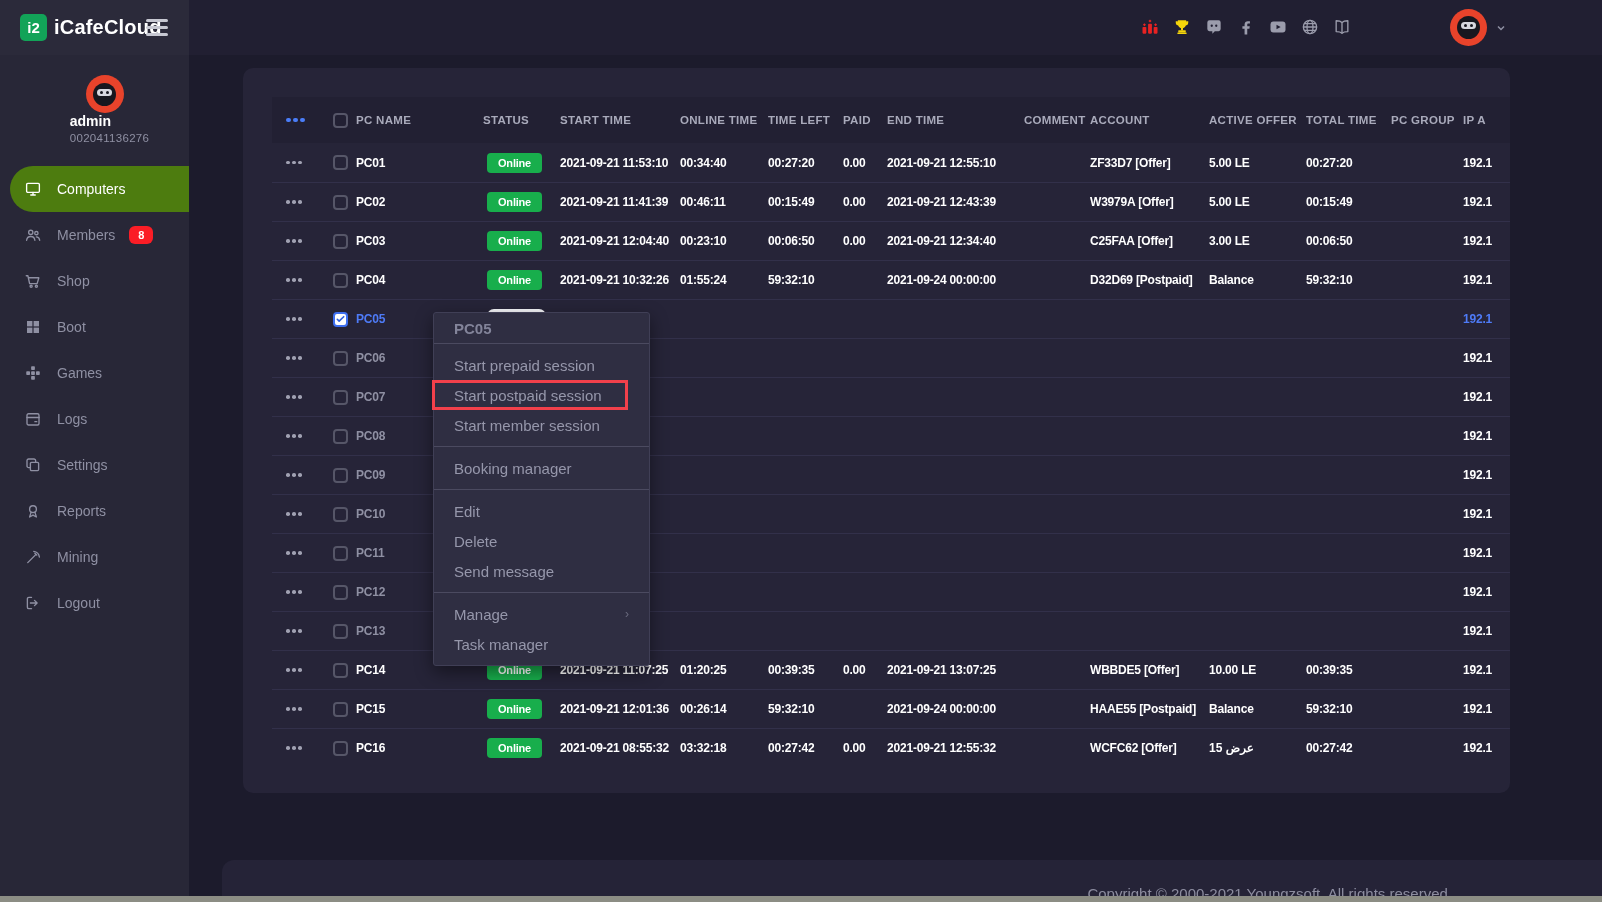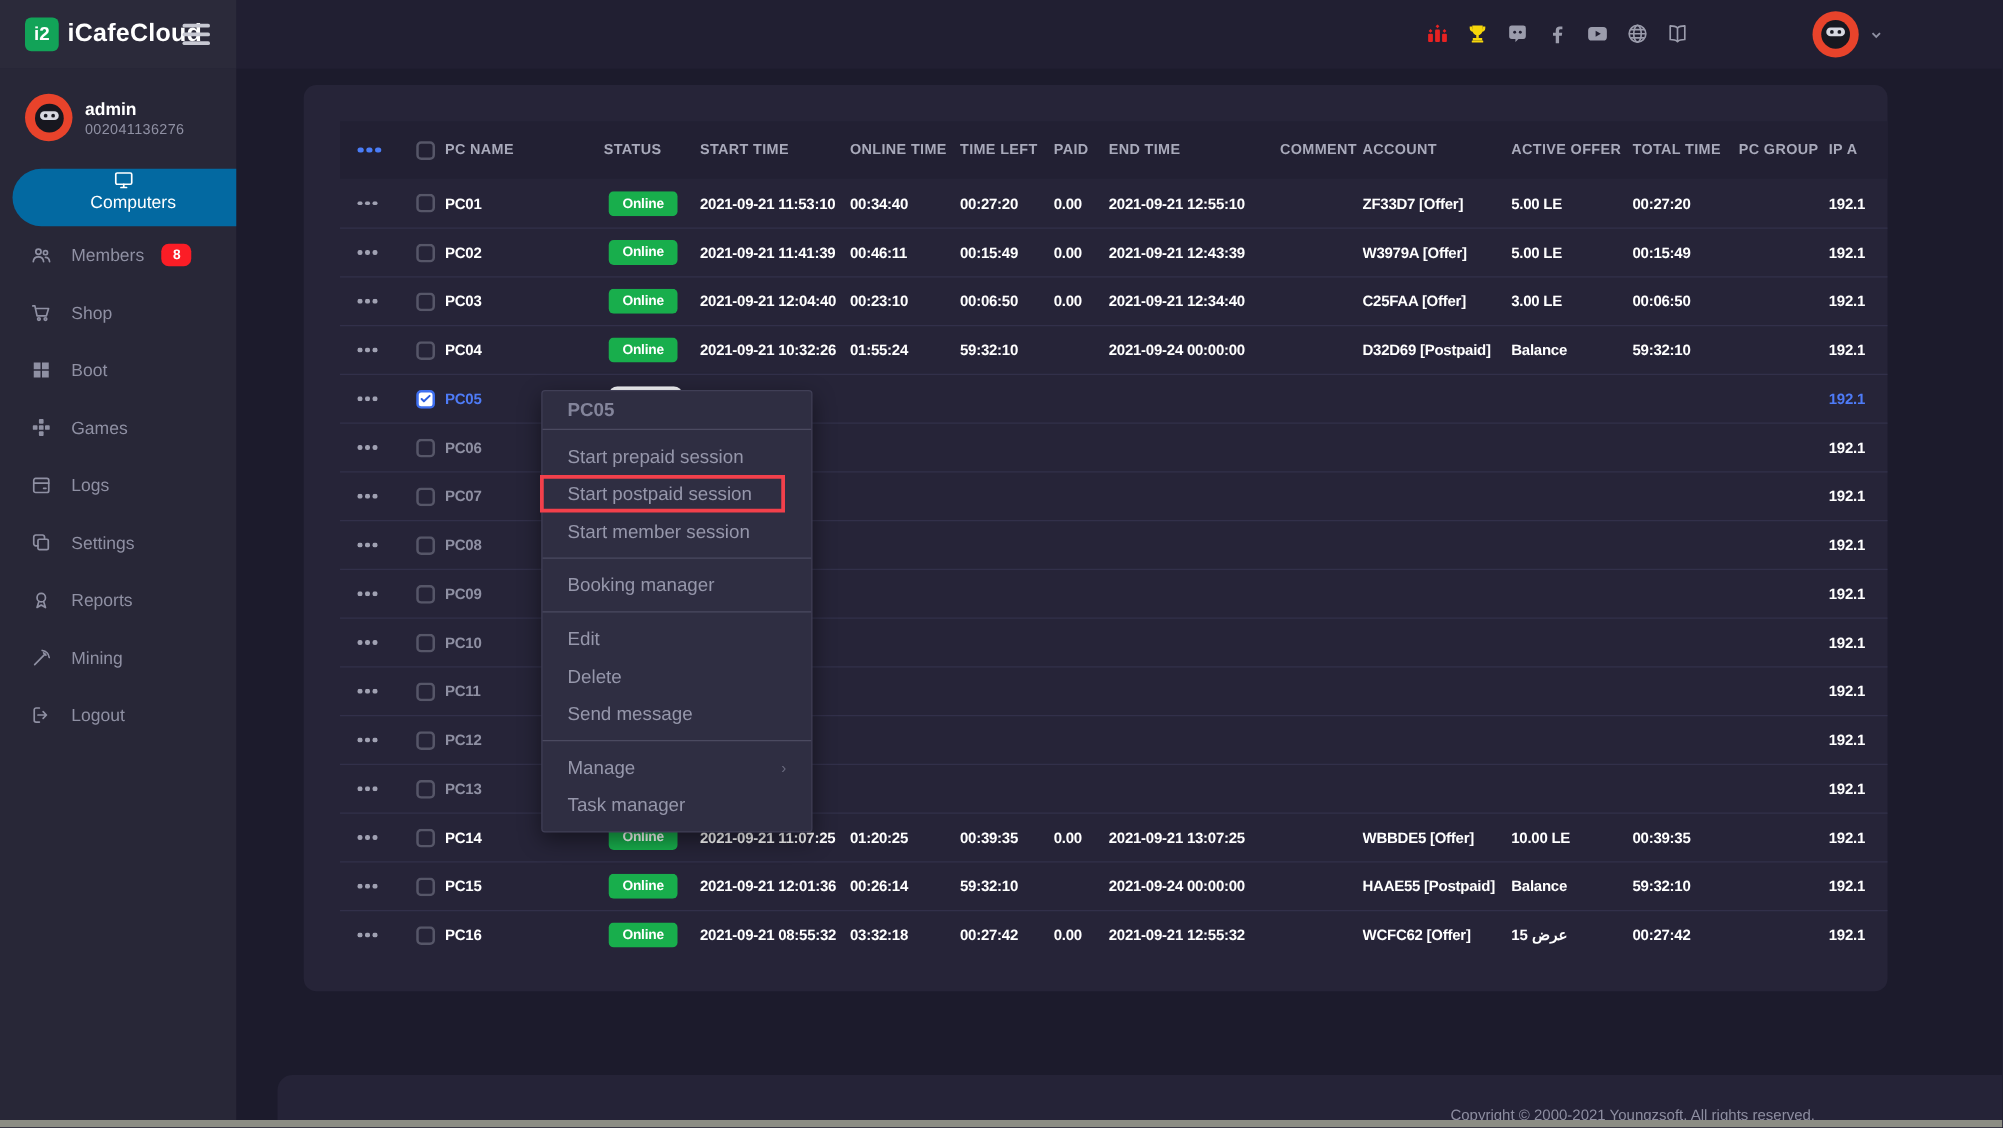--- a/index.html
+++ b/index.html
@@ -20,30 +20,30 @@
   .tb-icon svg { width:20px; height:20px; }
   .avatar-wrap { position:absolute; left:1450px; top:9px; display:flex; align-items:center; gap:8px; cursor:pointer; }
   .avatar-circle { width:37px; height:37px; border-radius:50%; background:#e8432b; display:flex; align-items:center; justify-content:center; }
   .ninja { width:23px; height:23px; background:#17171f; border-radius:50%; position:relative; }
   .ninja .eyes { position:absolute; top:6px; left:4px; width:15px; height:7px; background:#d7d8e0; border-radius:3.5px; }
   .ninja .eyes i { position:absolute; top:2px; width:3px; height:3px; background:#17171f; border-radius:50%; }
   .ninja .eyes i.l { left:3px; } .ninja .eyes i.r { right:3px; }
   .chev { width:12px; height:12px; }
   
   .sidebar { position:absolute; top:55px; left:0; width:189px; height:841px; background:#282737; z-index:4; }
-  .side-user { display:flex; align-items:center; padding:20px 0 14px 20px; }
+  .side-user { display:flex; align-items:center; padding:20px 0 14px 20px;flex-direction:column; }
   .side-user .avatar-circle { width:38px; height:38px; }
   .side-user-meta { margin-left:10px; }
   .side-user-name { font-size:14px; font-weight:bold; color:#fff; }
   .side-user-id { font-size:11.5px; color:#8f90a3; margin-top:3px; letter-spacing:.3px; }
   .side-nav { margin-top:8px; }
   .side-item { height:46px; display:flex; align-items:center; padding-left:24px; color:#8f90a3; font-size:14px; cursor:pointer; position:relative; }
   .side-item .s-ico { width:18px; height:18px; margin-right:15px; display:inline-flex; }
   .side-item .s-ico svg { width:18px; height:18px; }
-  .side-item.active { background:#0369a1; color:#fff; margin-left:10px; padding-left:14px; border-radius:23px 0 0 23px;flex-direction:column; }
+  .side-item.active { background:#4d7c0f; color:#fff; margin-left:10px; padding-left:14px; border-radius:23px 0 0 23px; }
   .side-badge { margin-left:14px; background:#fb1d26; color:#fff; font-size:11px; font-weight:bold; border-radius:6px; padding:3px 9px; }
   
   .card { position:absolute; left:243px; top:68px; width:1267px; height:725px; background:#262438; border-radius:10px; overflow:hidden; z-index:1; }
   .table-wrap { position:absolute; left:29px; top:29px; width:1310px; }
   .t-row { display:flex; align-items:center; height:39px; border-top:1px solid #32304a; }
   .t-row:first-child { border-top:none; }
   .t-head { display:flex; height:46px; background:#222033; }
   .cell { flex:0 0 auto; display:flex; align-items:center; font-size:12px; font-weight:bold; color:#fff; letter-spacing:-.2px; white-space:nowrap; overflow:hidden; }
   .h-cell { flex:0 0 auto; display:flex; align-items:center; font-size:11.5px; font-weight:bold; color:#a9aabb; letter-spacing:.3px; white-space:nowrap; overflow:hidden; }
   .c-dots { width:53px; padding-left:14px; }
@@ -75,21 +75,21 @@
   
   .ctx-menu { position:absolute; left:433px; top:312px; width:217px; background:#2f2e42; border:1px solid #403f56; border-radius:3px; box-shadow:0 6px 18px rgba(0,0,0,.45); z-index:20; }
   .ctx-title { padding:6px 20px; height:30px; display:flex; align-items:center; font-size:15px; font-weight:bold; color:#83849a; }
   .ctx-div { height:1px; background:#4b4a60; }
   .ctx-group { padding:6px 0; }
   .ctx-item { height:30px; display:flex; align-items:center; padding:0 20px; font-size:15px; color:#9697ab; cursor:pointer; position:relative; }
   .ctx-item .sub-arrow { margin-left:auto; color:#6a6a7e; font-size:12px; }
   .ctx-item.hl::after { content:""; position:absolute; left:-2px; top:0; width:190px; height:24px; border:3px solid #f2404b; pointer-events:none; }
   
   .footer { position:absolute; left:222px; top:860px; width:1380px; height:42px; background:#252337; border-radius:12px 0 0 0; z-index:2; }
-  .copyright { position:absolute; right:150px; top:25px; font-size:12px; color:#8d8da0; white-space:nowrap; }
+  .copyright { position:absolute; right:150px; top:25px; font-size:15px; color:#8d8da0; white-space:nowrap; }
   .hscroll { position:absolute; left:0; bottom:0; width:1602px; height:6px; background:#8c8d84; z-index:30; cursor:pointer; }
 </style>
 </head>
 <body>
 
 <div class="topbar">
   <div class="brand">
     <div class="logo-box">i2</div>
     <div class="brand-name">iCafeCloud</div>
     <div class="hamburger">

